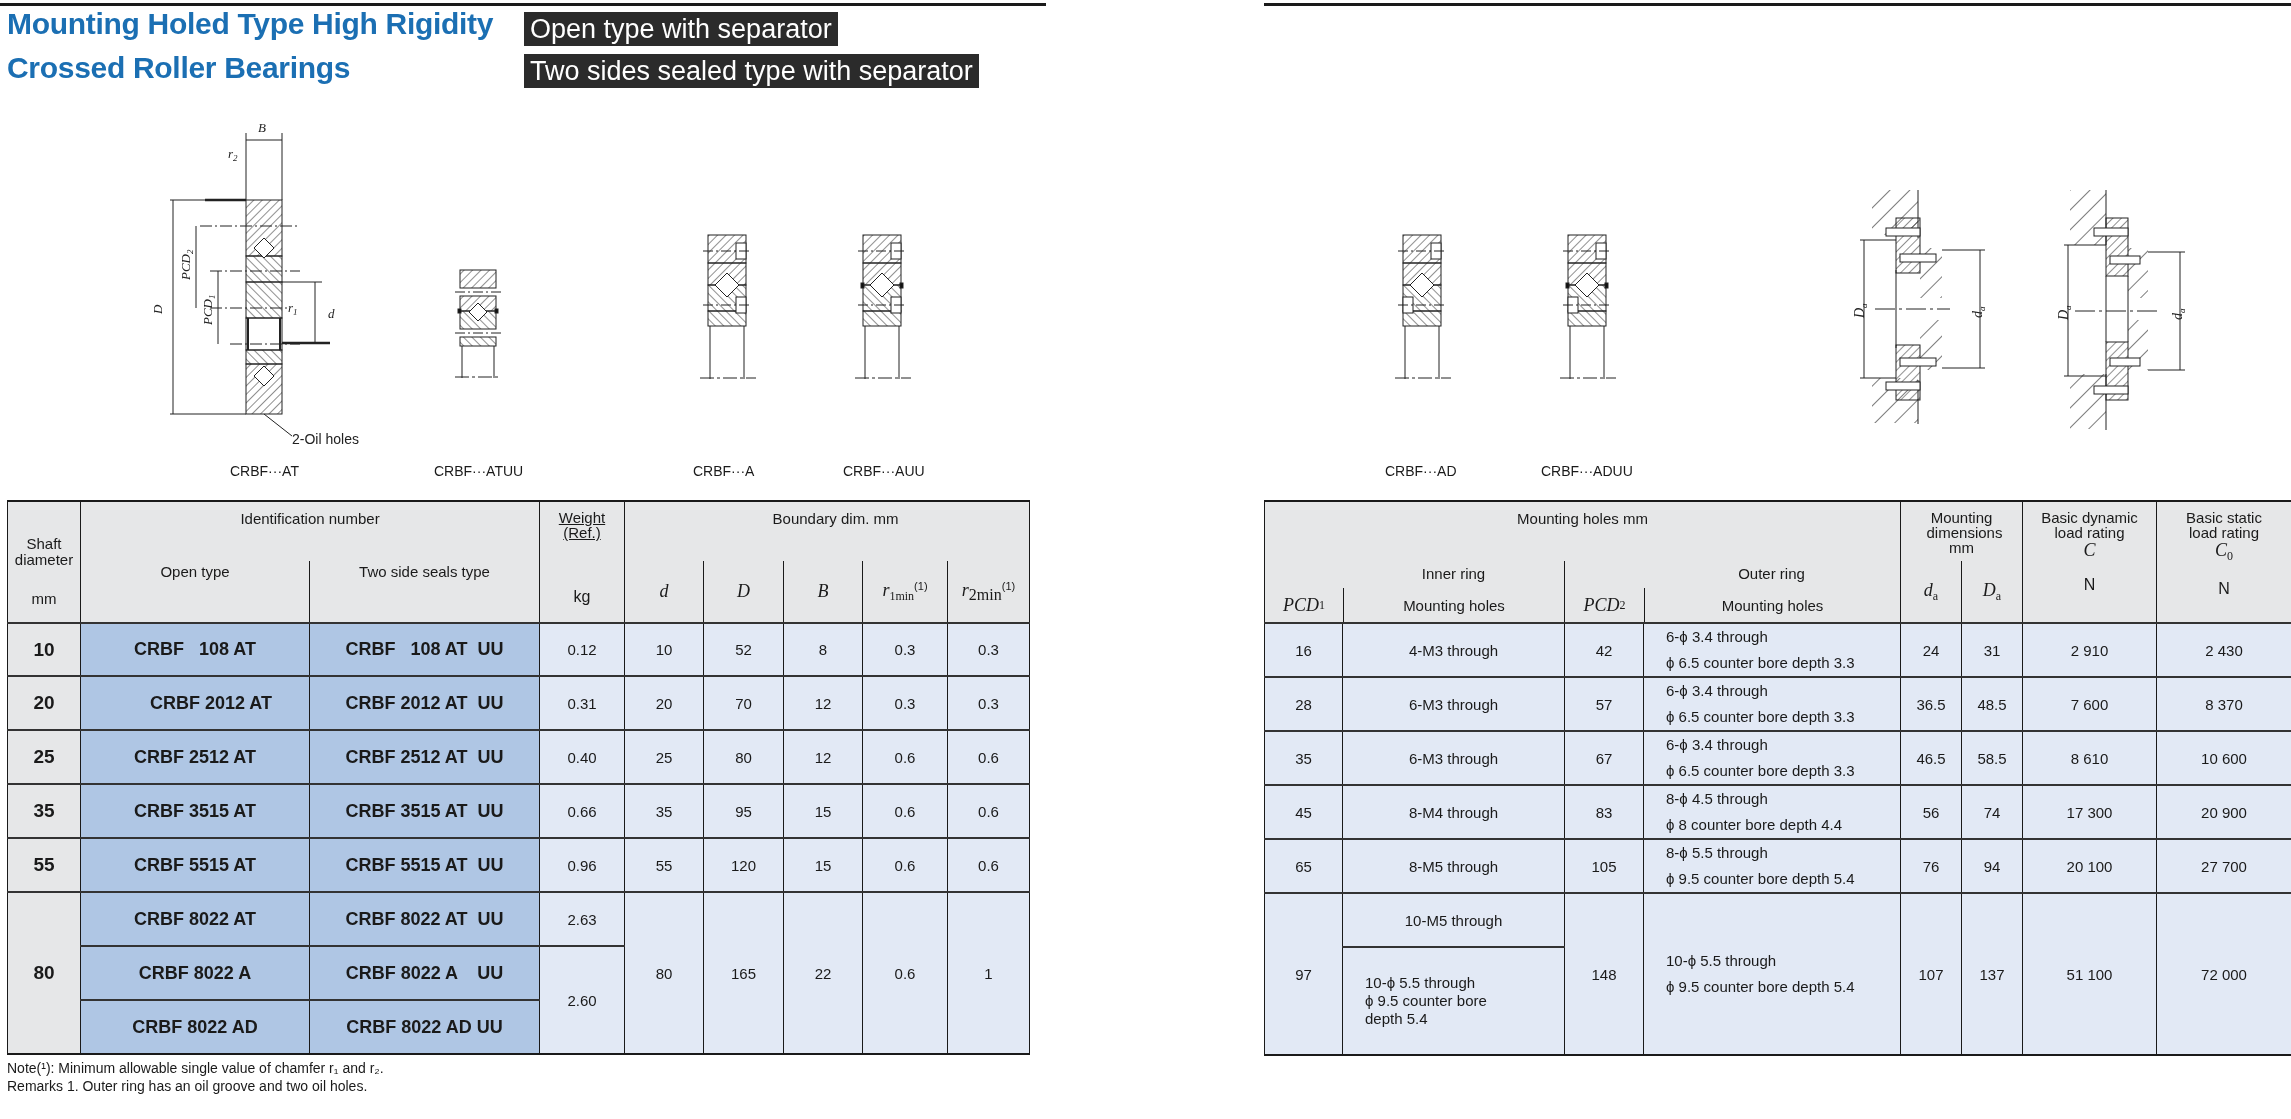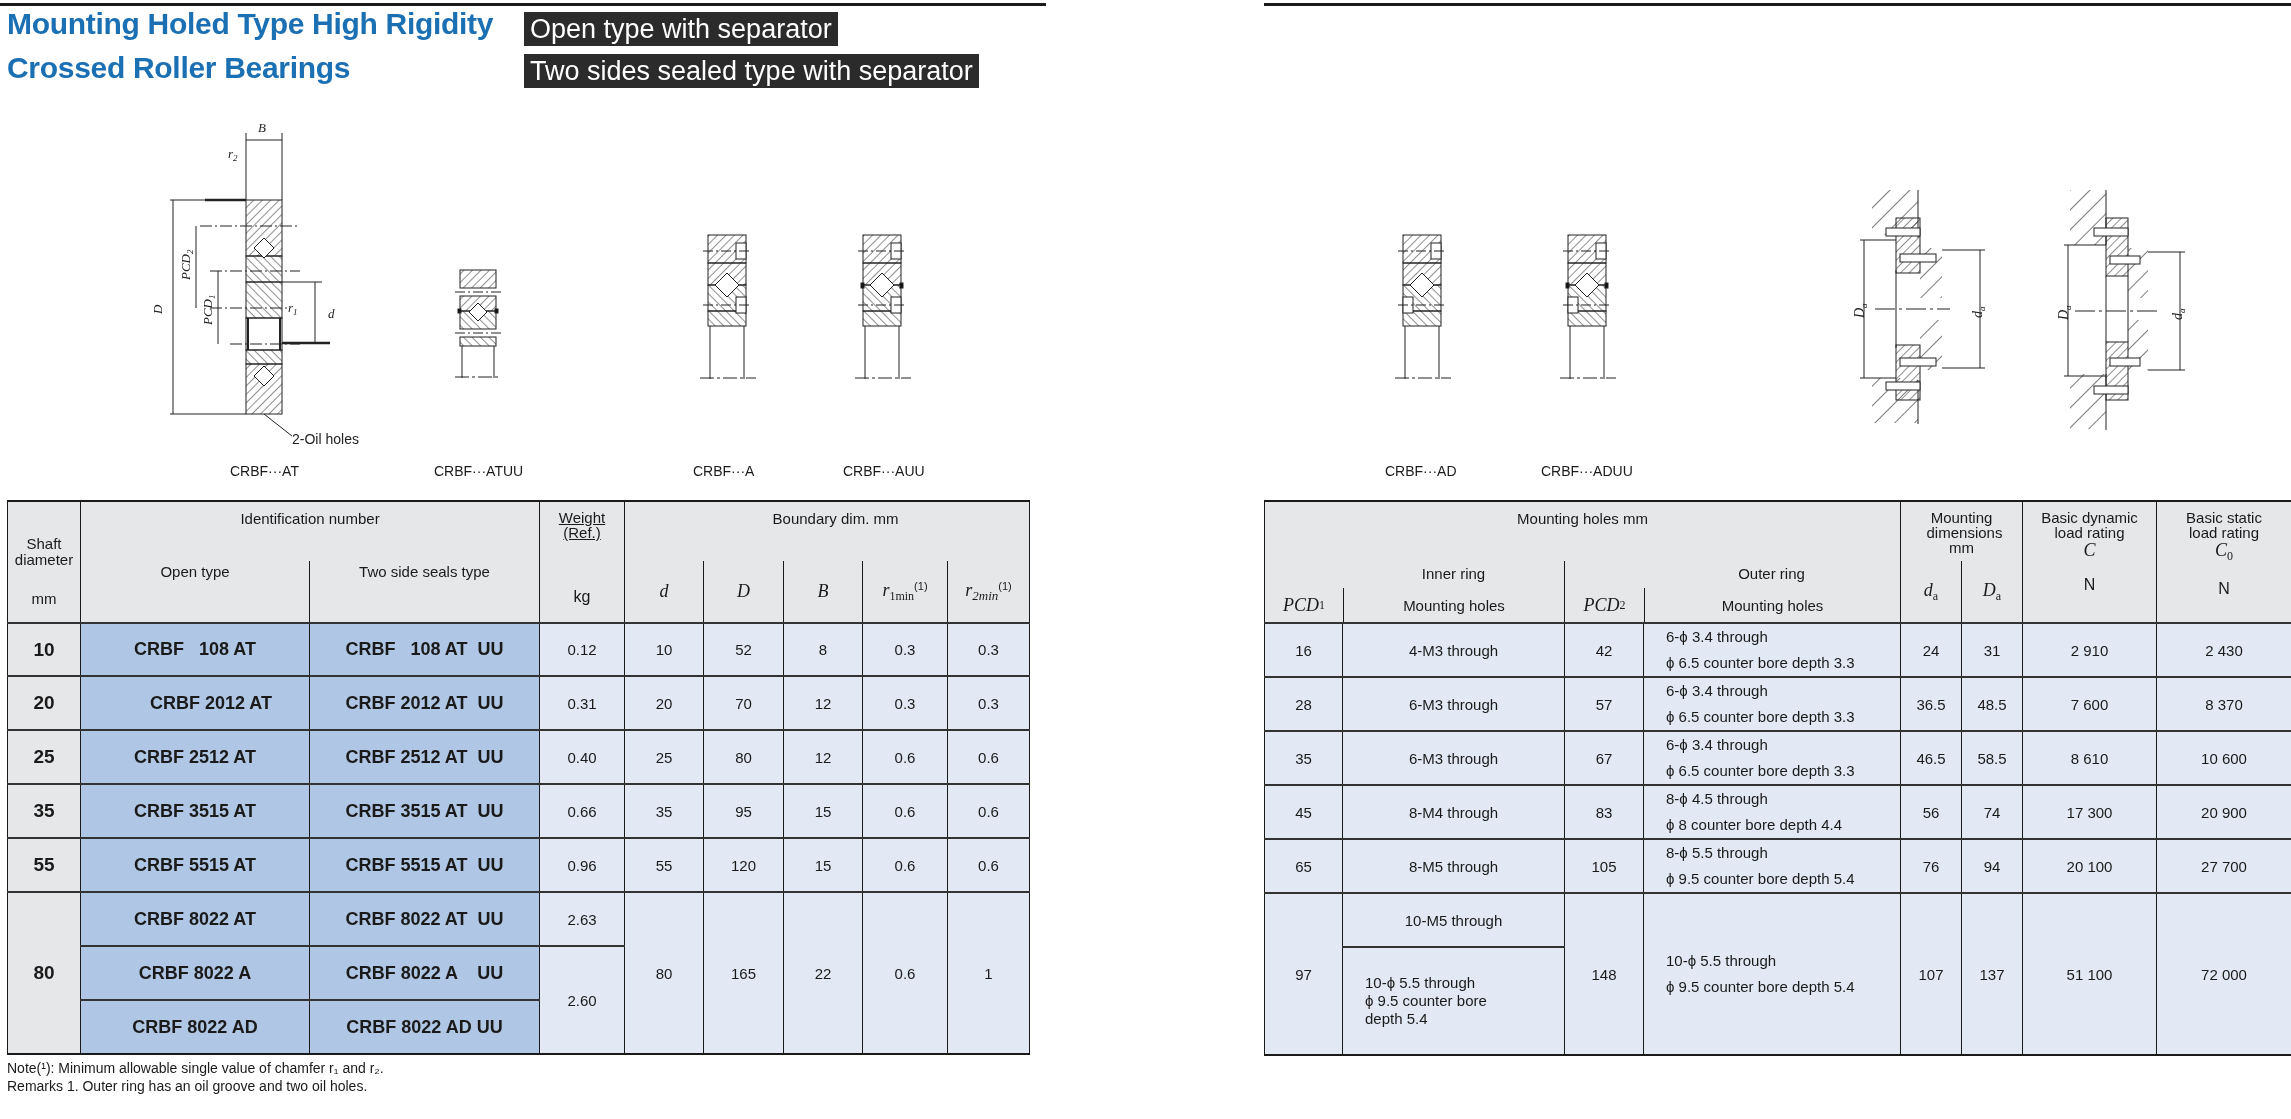--- a/index.html
+++ b/index.html
@@ -280,21 +280,21 @@
       </th>
       <th colspan="5" class="noborder-bottom" style="vertical-align:top;padding-top:8px;padding-left:17px;">Boundary dim.   mm</th>
     </tr>
     <tr style="height:62px;">
       <th class="noborder-top" style="vertical-align:top;padding-top:2px;">Open type</th>
       <th class="noborder-top" style="vertical-align:top;padding-top:2px;">Two side seals type</th>
       <th class="noborder-top it">d</th>
       <th class="noborder-top it">D</th>
       <th class="noborder-top it">B</th>
       <th class="noborder-top"><span class="it">r</span><sub style="font-family:'Liberation Serif',serif;font-size:12px;">1min</sub><sup style="font-size:11px;">(1)</sup></th>
-      <th class="noborder-top"><span class="it">r</span><sub style="font-family:'Liberation Serif',serif;font-size:13px;font-style:italic;">2min</sub><sup style="font-size:11px;">(1)</sup></th>
+      <th class="noborder-top"><span class="it">r</span><sub style="font-family:'Liberation Serif',serif;font-size:16px;">2min</sub><sup style="font-size:11px;">(1)</sup></th>
     </tr>
   </thead>
   <tbody>
     <tr style="height:53px;">
       <td class="shaft">10</td>
       <td class="idc" style="white-space:pre;">CRBF   108 AT</td>
       <td class="idc" style="white-space:pre;">CRBF   108 AT  UU</td>
       <td class="val">0.12</td>
       <td class="val">10</td>
       <td class="val">52</td>

